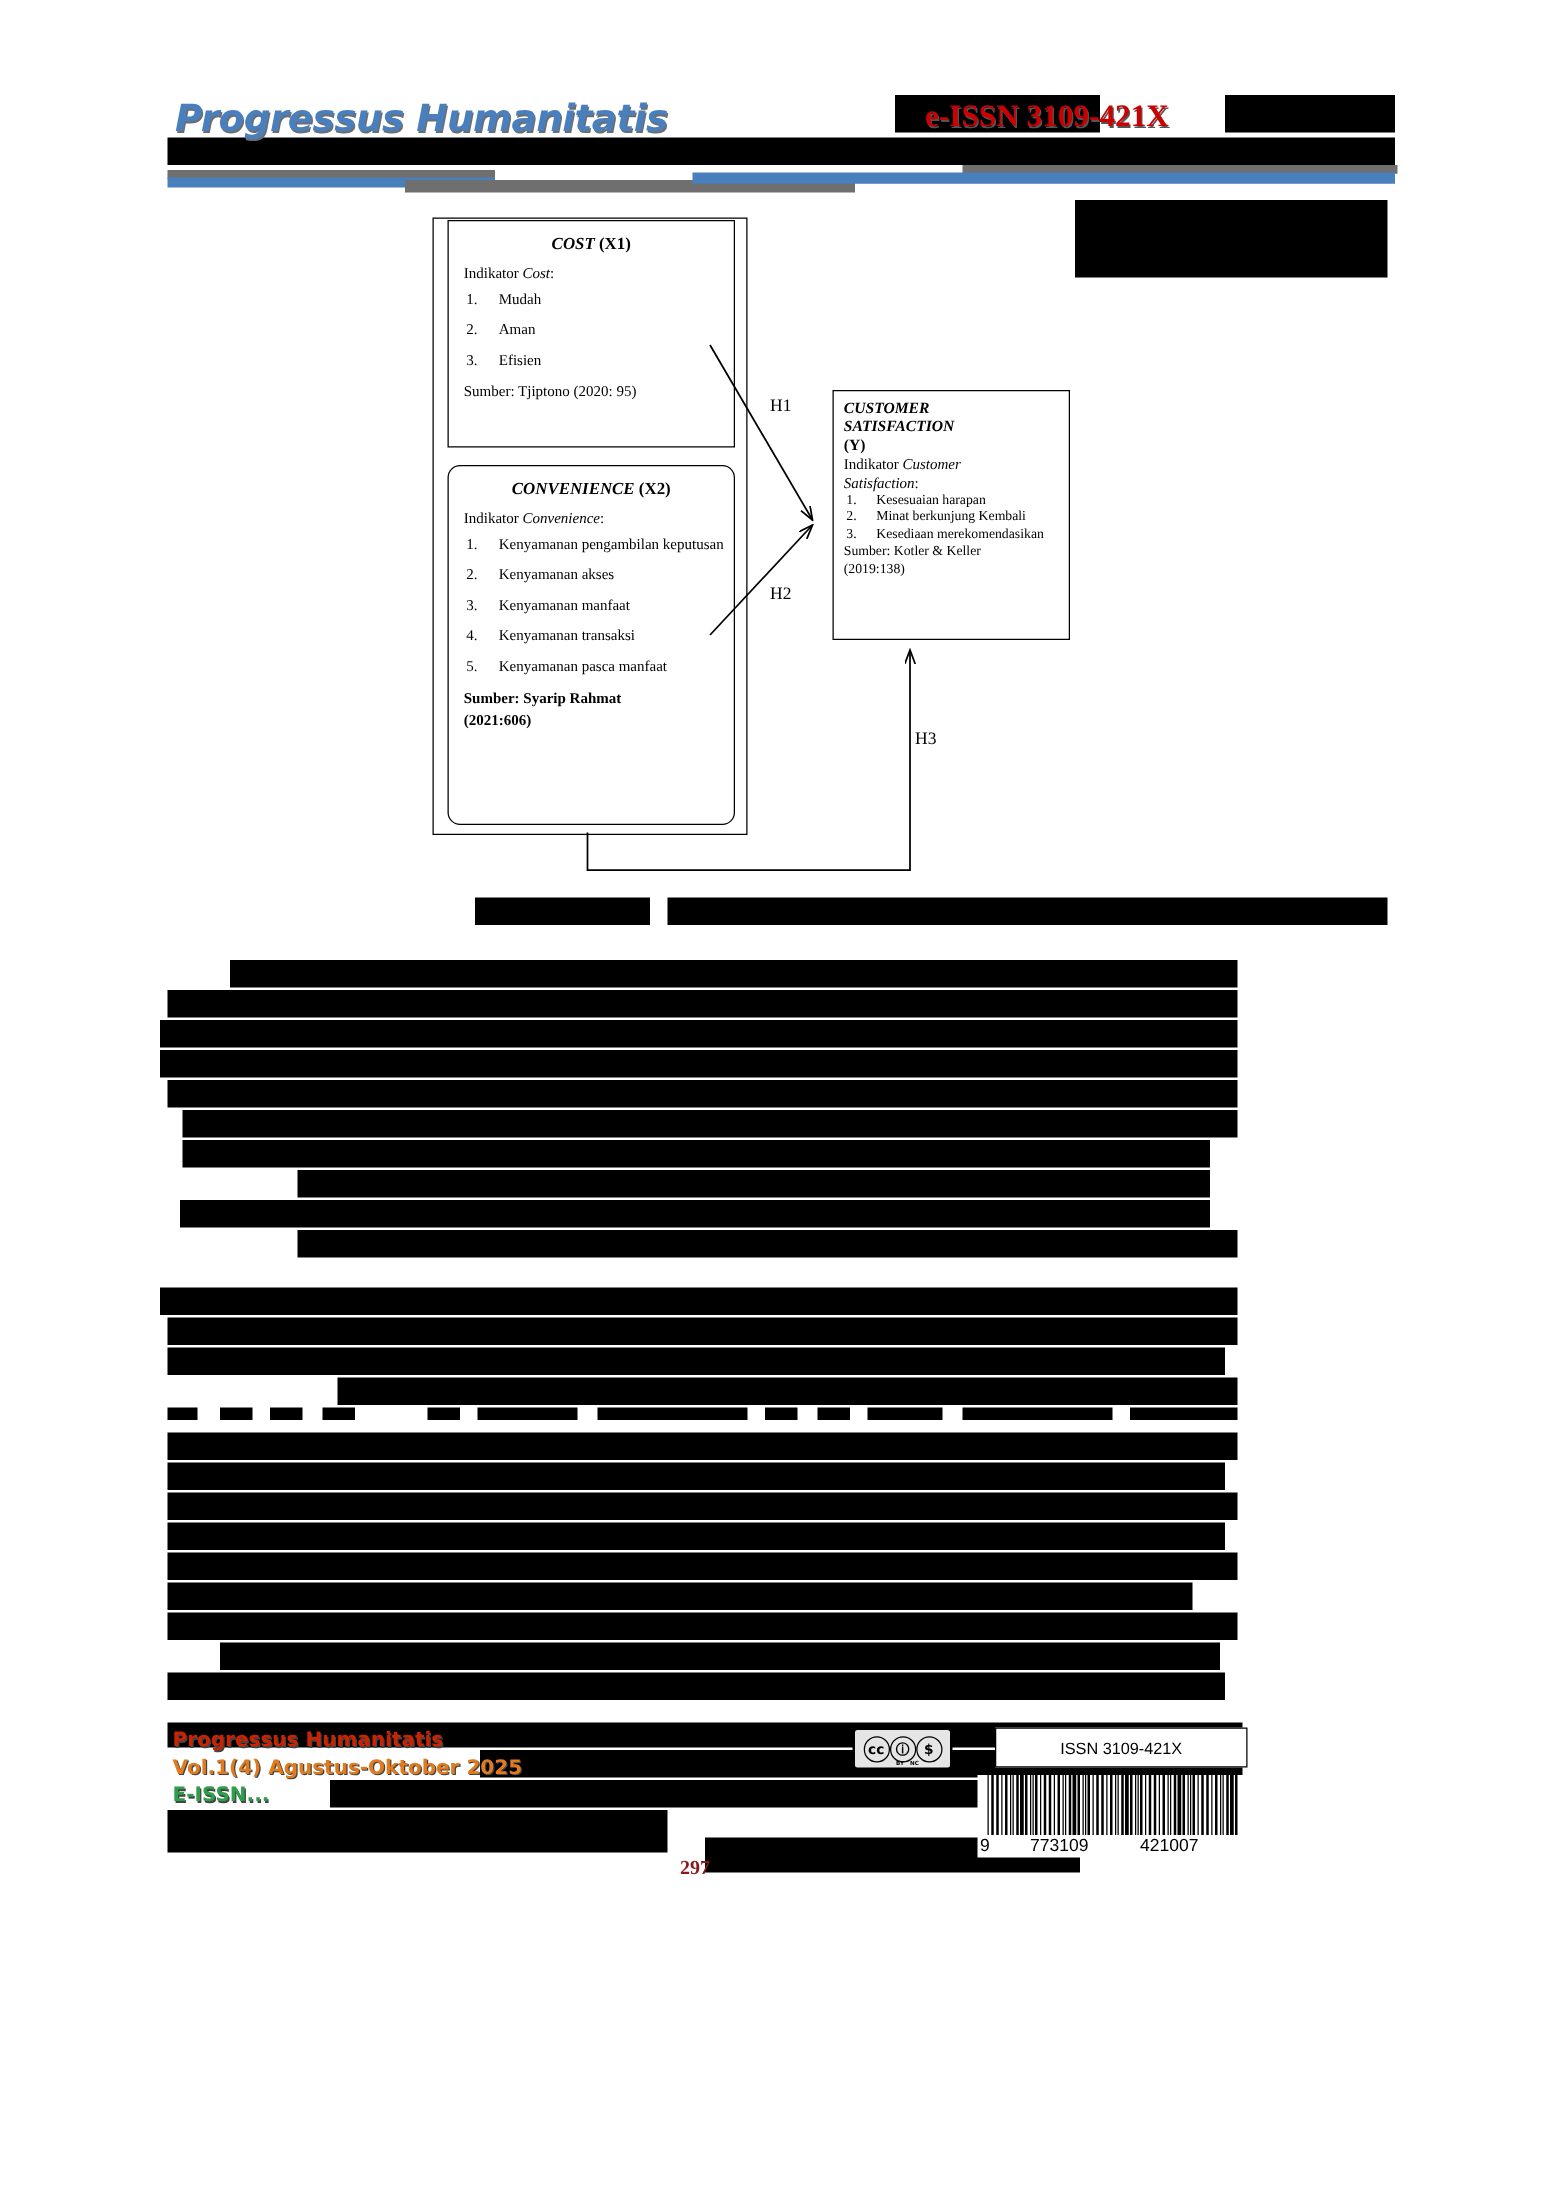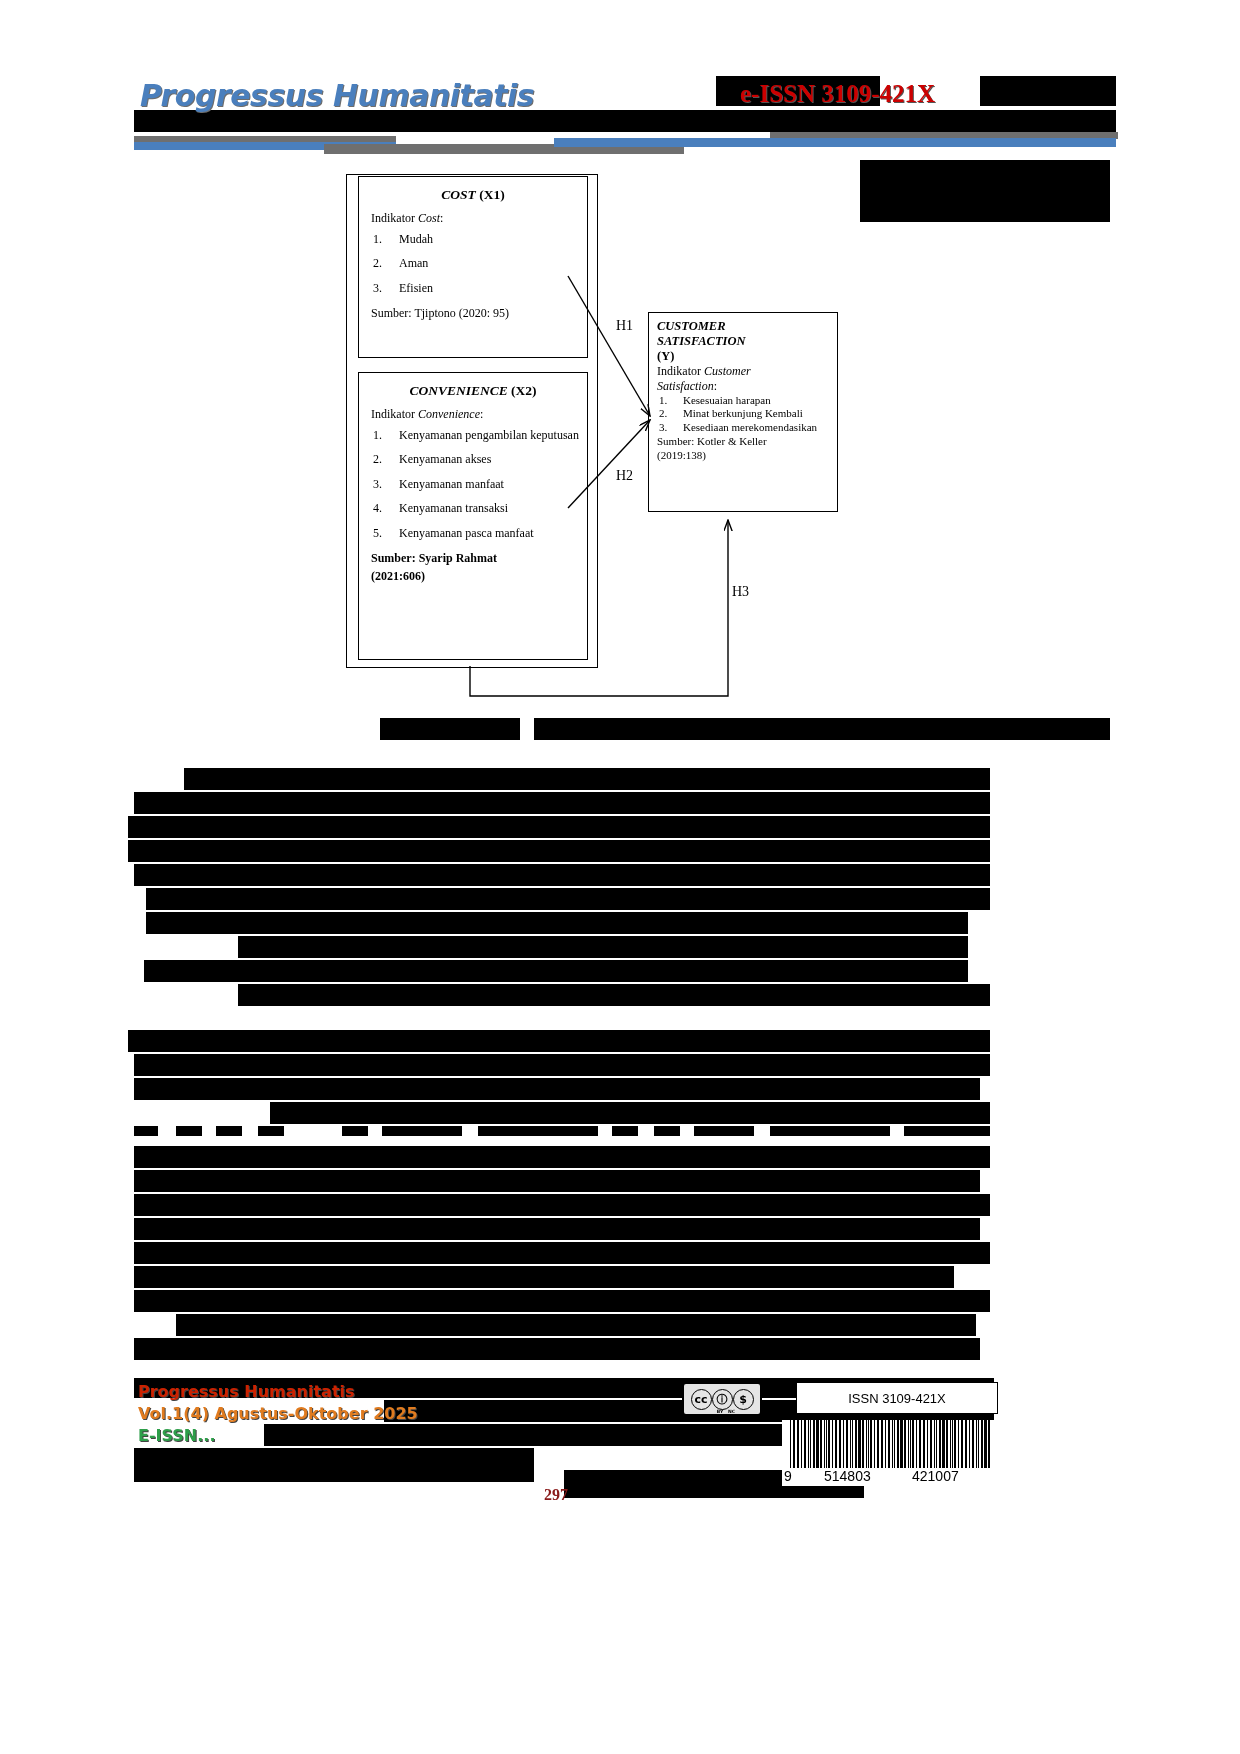--- a/index.html
+++ b/index.html
@@ -33,22 +33,22 @@
   .hdr-rule-grey2{position:absolute;left:636px;top:56px;width:348px;height:7px;background:#6f6f6f;}
   .hdr-rule-blue1{position:absolute;left:0px;top:66px;width:262px;height:8px;background:#4a7fbd;}
   .hdr-rule-blue2{position:absolute;left:190px;top:68px;width:360px;height:10px;background:#6f6f6f;}
   .hdr-rule-blue3{position:absolute;left:420px;top:62px;width:562px;height:9px;background:#4a7fbd;}
 
   
   .diagram{position:absolute;left:340px;top:168px;width:560px;height:560px;}
   .outer-box{position:absolute;left:6px;top:6px;width:250px;height:492px;border:1.4px solid #000;background:transparent;}
   .box{position:absolute;border:1.4px solid #000;background:#fff;box-sizing:border-box;}
   .box-cost{left:18px;top:8px;width:230px;height:182px;}
-  .box-conv{left:18px;top:204px;width:230px;height:288px;}
-  .box-cs{left:308px;top:144px;width:190px;height:200px;}
+  .box-conv{left:18px;top:204px;width:230px;height:288px;border-radius:10px;}
+  .box-cs{left:326px;top:144px;width:190px;height:200px;}
 
   .bx-title{
     text-align:center;font-size:13.5px;font-weight:bold;
     font-style:italic;margin:10px 0 8px 0;
   }
   .bx-title .rm{font-style:normal;}
   .bx-sub{font-size:12px;padding-left:12px;margin-bottom:5px;}
   .bx-sub i{font-style:italic;}
   ol.bx-list{margin:0;padding:0 6px 0 40px;font-size:12px;list-style:none;}
   ol.bx-list li{margin-bottom:7px;position:relative;line-height:1.45;}
@@ -334,21 +334,21 @@
           <i style="left: 187px; width: 1px;"></i>
           <i style="left: 190px; width: 2px;"></i>
           <i style="left: 194px; width: 1px;"></i>
           <i style="left: 196px; width: 1px;"></i>
           <i style="left: 199px; width: 2px;"></i>
           <i style="left: 202px; width: 3px;"></i>
           <i style="left: 206px; width: 2px;"></i>
         </div>
       <div class="bc-nums">
         <span style="left:2px;">9</span>
-        <span style="left:42px;">514803</span>
+        <span style="left:42px;">773109</span>
         <span style="left:130px;">421007</span>
       </div>
     </div>
 
     <div class="pageno">297</div>
   </div>
 
 </div>
 
 </body></html>

